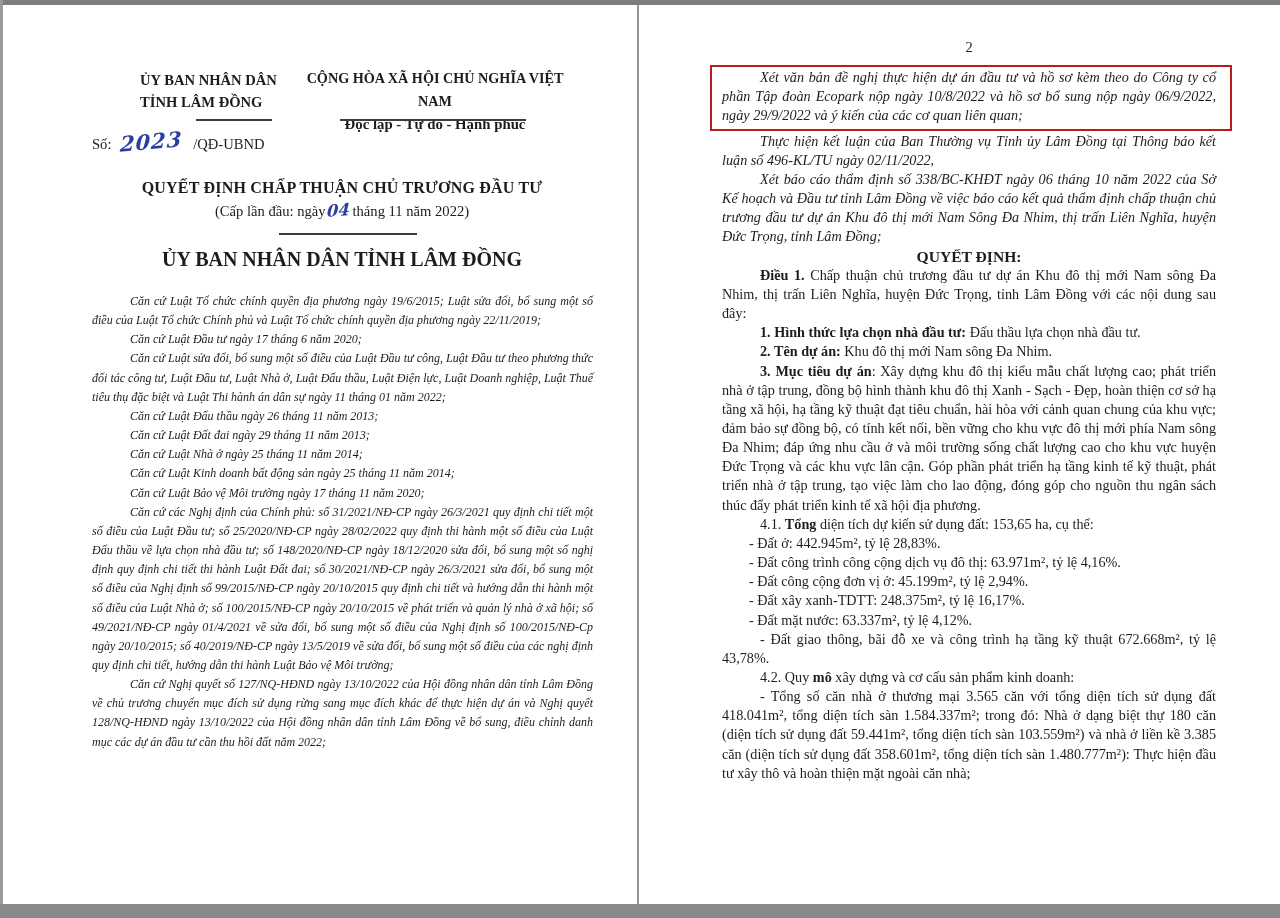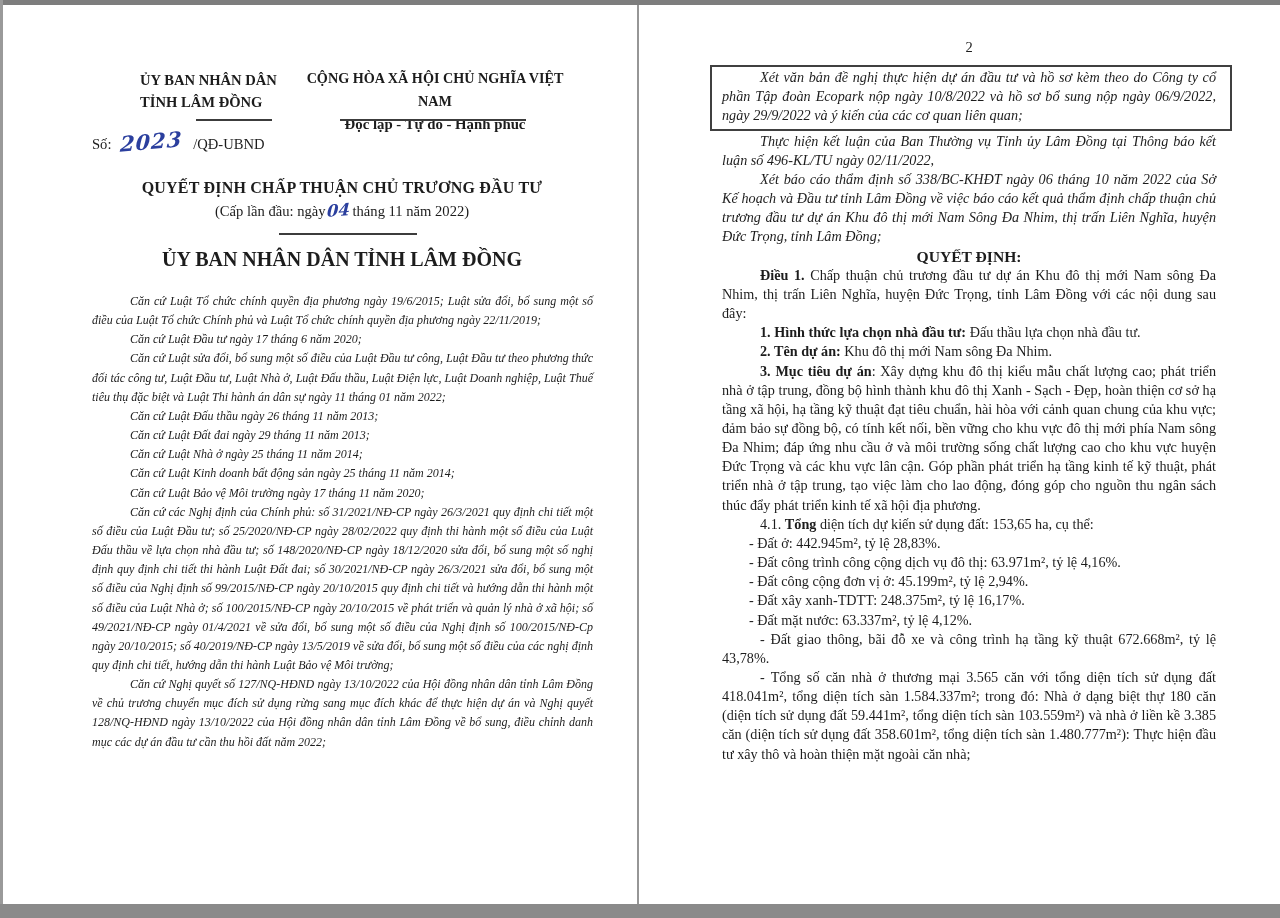--- a/index.html
+++ b/index.html
@@ -47,21 +47,21 @@
   .lp-body { position:absolute; left:89px; top:287px; width:501px;
              font-style:italic; font-size:12px; line-height:19.15px; text-align:justify; }
   .lp-body p { margin:0; text-indent:38px; }
 
   
   .rp-col { position:absolute; left:83px; top:33px; width:494px;
             font-size:14.2px; line-height:19.15px; text-align:justify; }
   .page-no { text-align:center; font-size:14.5px; margin-bottom:6px; font-style:normal; }
   .ital { font-style:italic; }
   .rp-col p { margin:0; text-indent:38px; }
-  .highlight-box { border:2px solid #404040; margin:8px -16px 1px -12px; padding:1px 14px 3px 10px; }
+  .highlight-box { border:2px solid #b91c1c; margin:8px -16px 1px -12px; padding:1px 14px 3px 10px; }
   .decision-heading { text-align:center; font-weight:bold; font-size:15.6px;
                       margin:9px 0 8px; text-indent:0 !important; }
   .b { font-weight:bold; }
   .land-item { text-indent:0 !important; margin-left:27px !important; }
   .land-item-last { text-indent:38px; }
 </style>
 </head>
 <body>
 
 <div class="chrome-top"></div>
@@ -135,16 +135,17 @@
 
     <p><span>4.1. </span><span class="b">Tổng</span><span> diện tích dự kiến sử dụng đất: 153,65 ha, cụ thể:</span></p>
 
     <p class="land-item">- Đất ở: 442.945m², tỷ lệ 28,83%.</p>
     <p class="land-item">- Đất công trình công cộng dịch vụ đô thị: 63.971m², tỷ lệ 4,16%.</p>
     <p class="land-item">- Đất công cộng đơn vị ở: 45.199m², tỷ lệ 2,94%.</p>
     <p class="land-item">- Đất xây xanh-TDTT: 248.375m², tỷ lệ 16,17%.</p>
     <p class="land-item">- Đất mặt nước: 63.337m², tỷ lệ 4,12%.</p>
     <p class="land-item-last">- Đất giao thông, bãi đỗ xe và công trình hạ tầng kỹ thuật 672.668m², tỷ lệ 43,78%.</p>
 
+    <p><span>4.2. Quy </span><span class="b">mô</span><span> xây dựng và cơ cấu sản phẩm kinh doanh:</span></p>
 
     <p>- Tổng số căn nhà ở thương mại 3.565 căn với tổng diện tích sử dụng đất 418.041m², tổng diện tích sàn 1.584.337m²; trong đó: Nhà ở dạng biệt thự 180 căn (diện tích sử dụng đất 59.441m², tổng diện tích sàn 103.559m²) và nhà ở liền kề 3.385 căn (diện tích sử dụng đất 358.601m², tổng diện tích sàn 1.480.777m²): Thực hiện đầu tư xây thô và hoàn thiện mặt ngoài căn nhà;</p>
   </div>
 </div>
 
 </body></html>

